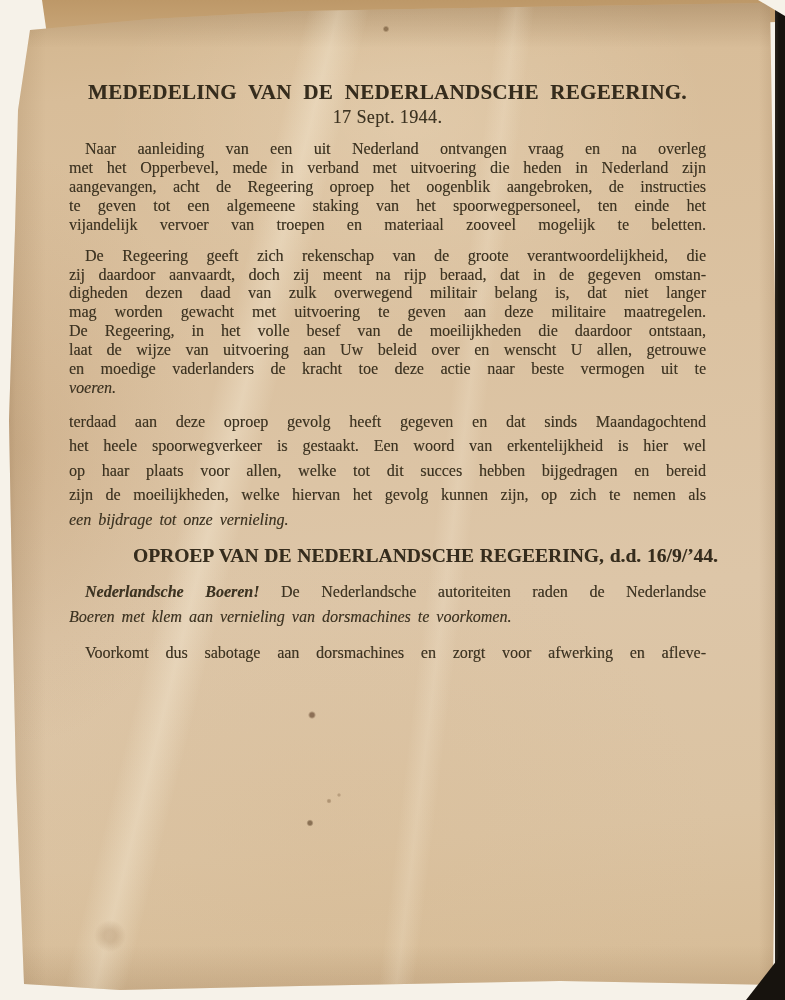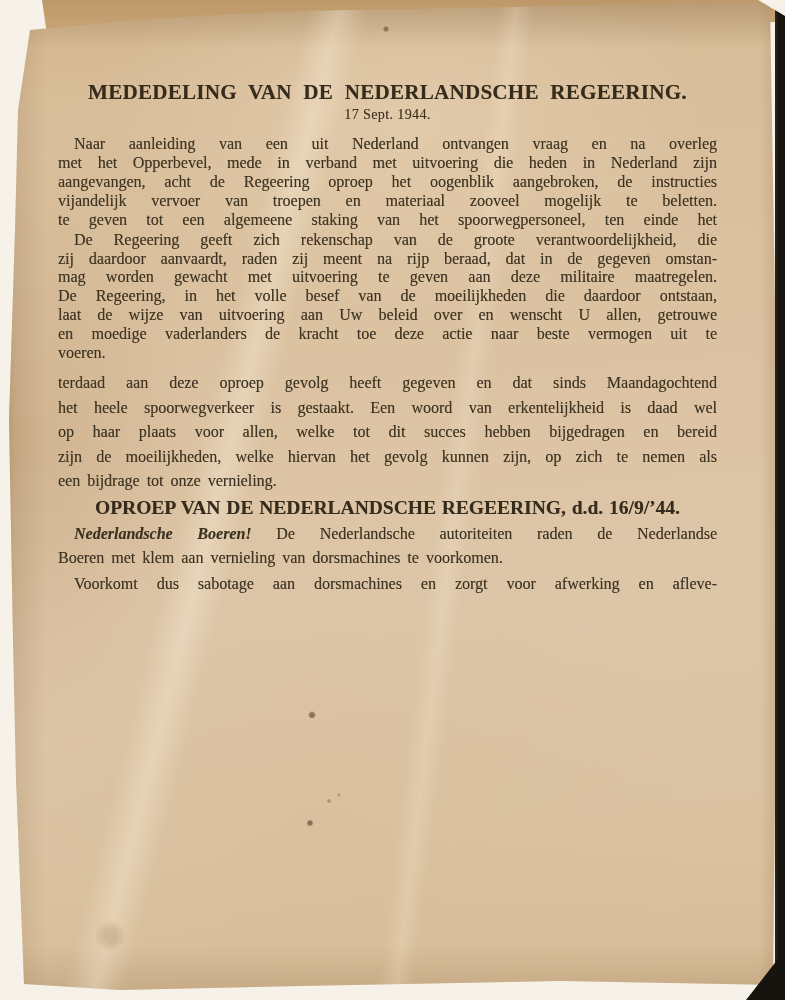--- a/index.html
+++ b/index.html
@@ -76,32 +76,32 @@
     font-size: 16px;
     text-shadow: 0.3px 0.3px 0.6px rgba(70,56,34,0.45);
   }
   .title {
     margin: 0; padding-top: 80px;
     font-size: 21px; font-weight: bold; line-height: 1.15;
     text-align: center; letter-spacing: 0.3px; word-spacing: 6px;
     color: #352c1d;
   }
   .date {
-    text-align: center; font-size: 14px; margin-top: 3px; letter-spacing: 0.4px;
+    text-align: center; font-size: 18px; margin-top: 3px; letter-spacing: 0.4px;
   }
   .sec1 { margin-top: 12px; line-height: 18.9px; }
   .sec2 { line-height: 24.5px; }
-  .para { margin: 1px; }
+  .para { margin: 12px; }
   .para-gap { margin-top: 8px; }
   .ln { text-align: justify; text-align-last: justify; }
-  .nl { text-align: center; text-align-last: left; word-spacing: 3px; }
+  .nl { text-align: center; text-align-last: left; word-spacing: 3px; font-style: italic; }
   .ind { text-indent: 16px; }
   .heading2 {
     margin: 2px 0 2px; font-size: 19.5px; font-weight: bold; line-height: 24px;
-    text-align: center; color: #352c1d; word-spacing: 1px;
+    text-align: right; color: #352c1d; word-spacing: 1px;
   }
   .lead { font-weight: bold; font-style: italic; }
 </style>
 </head>
 <body>
 
 <div class="scene">
 
   <div class="back-sheet"></div>
 
@@ -109,38 +109,39 @@
     <div class="content">
 
       <h1 class="title">MEDEDELING VAN DE NEDERLANDSCHE REGEERING.</h1>
       <div class="date">17 Sept. 1944.</div>
 
       <section class="sec1">
         <div class="para">
           <div class="ln ind">Naar aanleiding van een uit Nederland ontvangen vraag en na overleg</div>
           <div class="ln">met het Opperbevel, mede in verband met uitvoering die heden in Nederland zijn</div>
           <div class="ln">aangevangen, acht de Regeering oproep het oogenblik aangebroken, de instructies</div>
+          <div class="ln">te geven tot een algemeene staking van het spoorwegpersoneel, ten einde het</div>
           <div class="ln">vijandelijk vervoer van troepen en materiaal zooveel mogelijk te beletten.</div>
-          <div class="ln">te geven tot een algemeene staking van het spoorwegpersoneel, ten einde het</div>
         </div>
         <div class="para">
           <div class="ln ind">De Regeering geeft zich rekenschap van de groote verantwoordelijkheid, die</div>
-          <div class="ln">zij daardoor aanvaardt, raden zij meent na rijp beraad, dat in de gegeven omstan-</div>
+          <div class="ln">zij daardoor aanvaardt, doch zij meent na rijp beraad, dat in de gegeven omstan-</div>
+          <div class="ln">digheden dezen daad van zulk overwegend militair belang is, dat niet langer</div>
           <div class="ln">mag worden gewacht met uitvoering te geven aan deze militaire maatregelen.</div>
           <div class="ln">De Regeering, in het volle besef van de moeilijkheden die daardoor ontstaan,</div>
           <div class="ln">laat de wijze van uitvoering aan Uw beleid over en wenscht U allen, getrouwe</div>
           <div class="ln">en moedige vaderlanders de kracht toe deze actie naar beste vermogen uit te</div>
           <div class="nl">voeren.</div>
         </div>
       </section>
 
       <section class="sec2">
         <div class="para para-gap">
           <div class="ln">terdaad aan deze oproep gevolg heeft gegeven en dat sinds Maandagochtend</div>
-          <div class="ln">het heele spoorwegverkeer is gestaakt. Een woord van erkentelijkheid is daad wel</div>
+          <div class="ln">het heele spoorwegverkeer is gestaakt. Een woord van erkentelijkheid is hier wel</div>
           <div class="ln">op haar plaats voor allen, welke tot dit succes hebben bijgedragen en bereid</div>
           <div class="ln">zijn de moeilijkheden, welke hiervan het gevolg kunnen zijn, op zich te nemen als</div>
           <div class="nl">een bijdrage tot onze vernieling.</div>
         </div>
 
         <h2 class="heading2">OPROEP VAN DE NEDERLANDSCHE REGEERING, d.d. 16/9/’44.</h2>
 
         <div class="para">
           <div class="ln ind"><span class="lead">Nederlandsche Boeren!</span> <span>De Nederlandsche autoriteiten raden de Nederlandse</span></div>
           <div class="nl">Boeren met klem aan vernieling van dorsmachines te voorkomen.</div>

